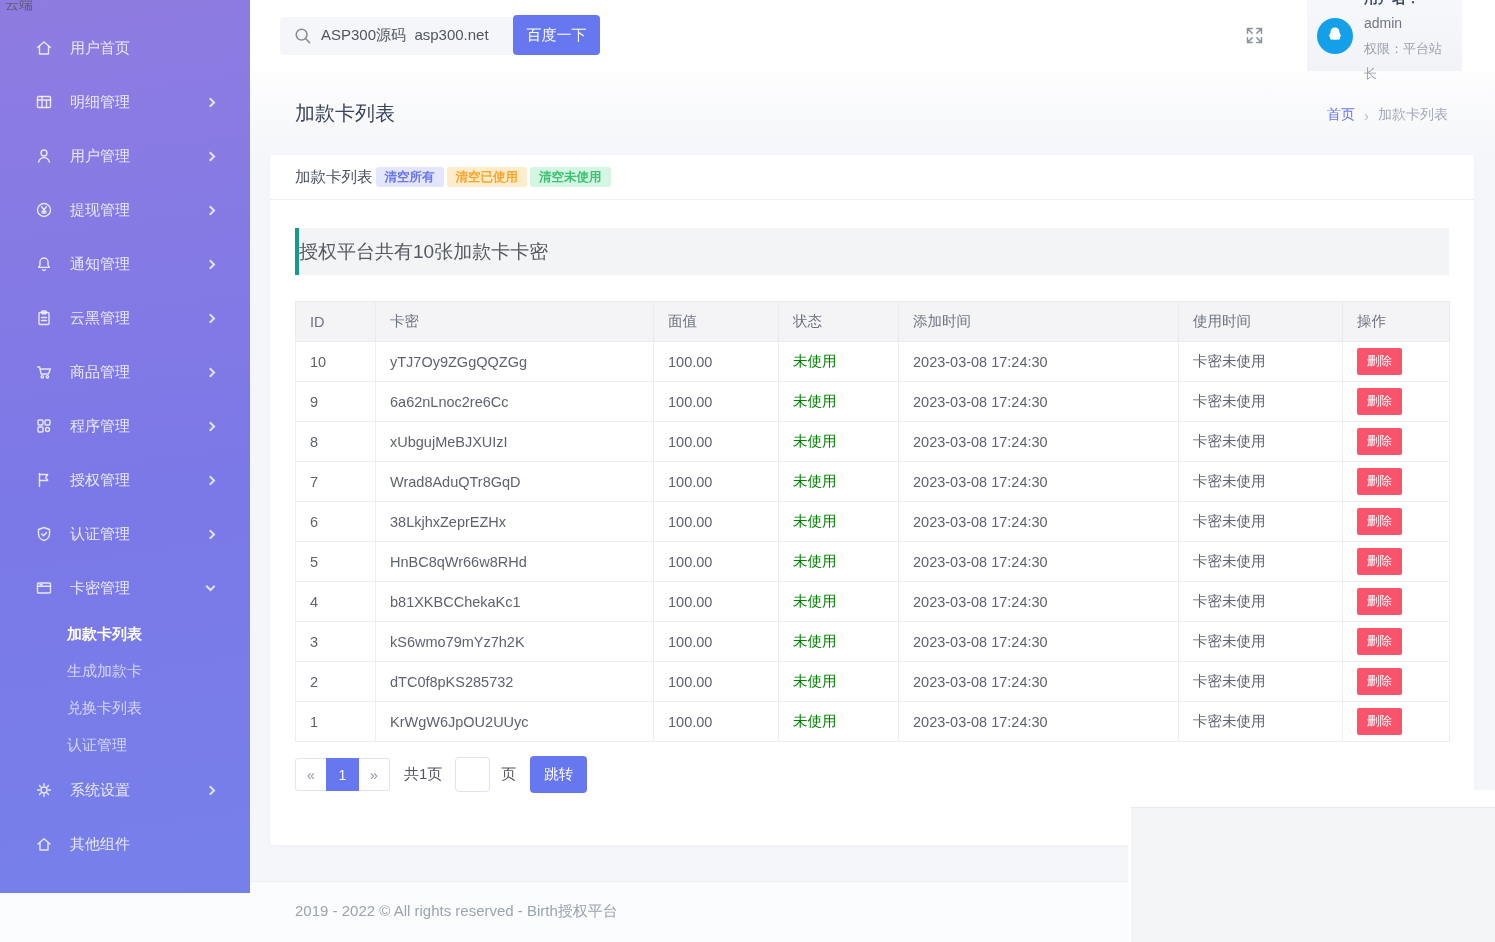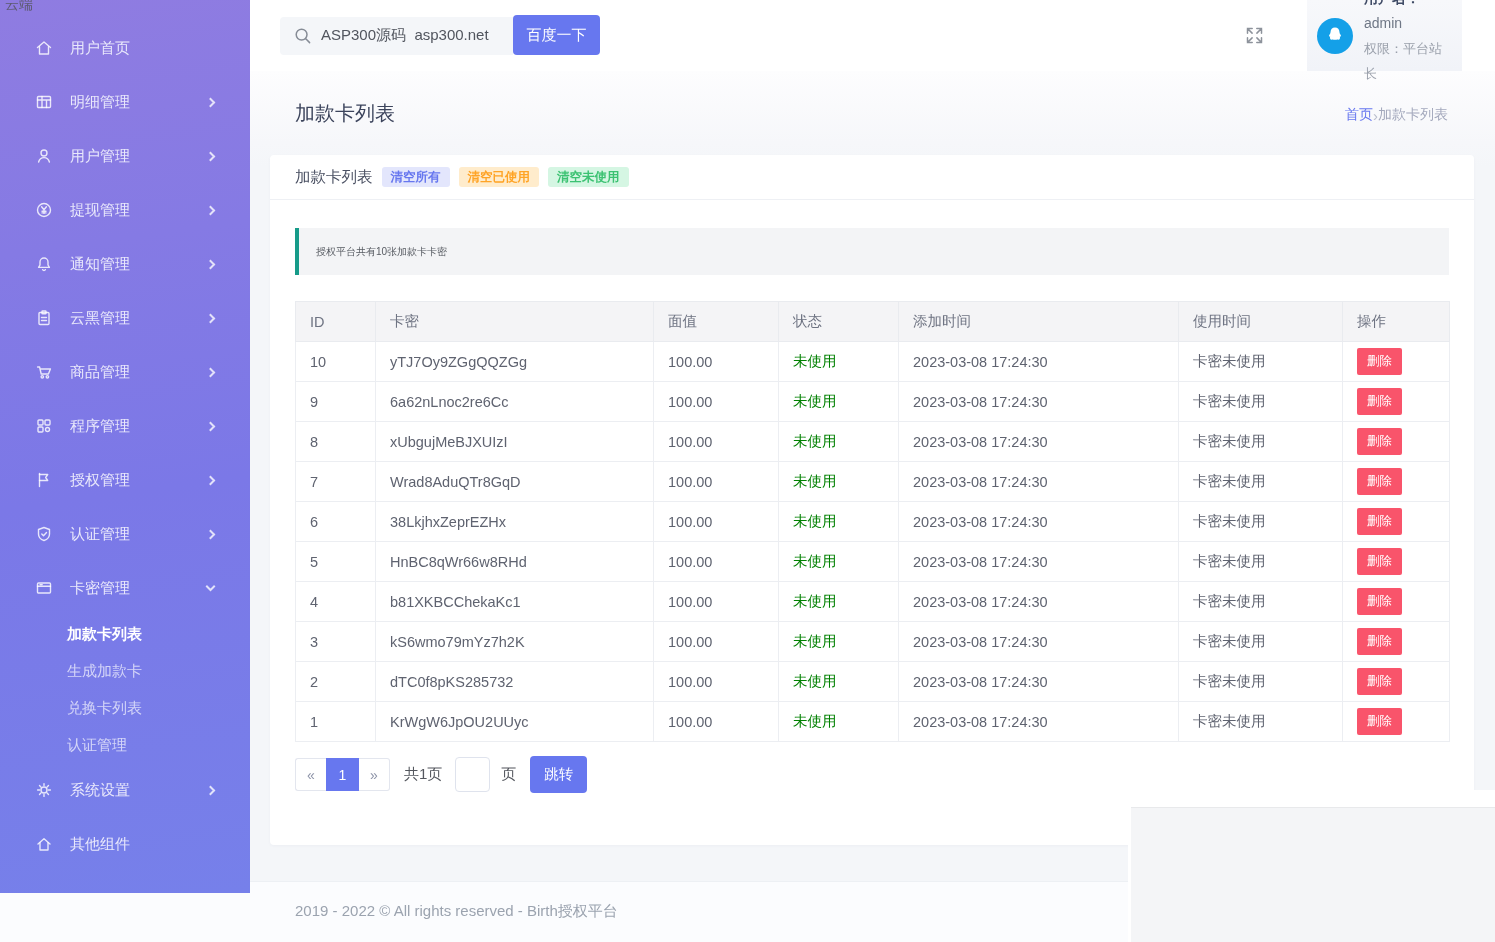--- a/index.html
+++ b/index.html
@@ -36,36 +36,36 @@
   .avatar{width:36px;height:36px;border-radius:50%;background:#14a0e8;display:flex;align-items:center;justify-content:center;flex:none}
   .user-text{line-height:25px}
   .user-name{font-size:14px;color:#3f4b66;font-weight:bold}
   .user-name .uname{font-weight:normal;color:#6f7786}
   .user-role{font-size:13px;color:#9aa0ab}
 
   
   .page-head{position:absolute;left:250px;top:71px;right:0;height:96px;
              background:linear-gradient(#fdfdfe 0%,#f6f7fa 75%,#f4f6f9 100%)}
   .page-title{position:absolute;left:45px;top:29px;font-size:20px;color:#3c445c;font-weight:500}
-  .breadcrumb{position:absolute;right:47px;top:35px;font-size:14px;color:#a3a8bc;display:flex;align-items:center;gap:0}
+  .breadcrumb{position:absolute;right:47px;top:35px;font-size:14px;color:#a3a8bc;display:flex;align-items:center;gap:9px}
   .breadcrumb a{color:#6777ef;text-decoration:none;cursor:pointer}
   .crumb-sep{color:#b9bdcc;font-size:15px}
 
   
   .card{position:absolute;left:270px;top:155px;width:1204px;height:690px;background:#fff;border-radius:4px;
         box-shadow:0 1px 3px rgba(40,50,90,.04)}
   .card-header{height:45px;display:flex;align-items:center;padding:0 25px;border-bottom:1px solid #eef0f4}
   .card-title{font-size:15.5px;color:#4b5163}
-  .badge{margin-left:9px;padding:3px 9px;border-radius:3px;font-size:12.5px;font-weight:bold;cursor:pointer}
+  .badge{margin-left:3px;padding:3px 9px;border-radius:3px;font-size:12.5px;font-weight:bold;cursor:pointer}
   .badge-purple{background:#e3e6fc;color:#6777ef}
   .badge-orange{background:#ffeccc;color:#ffa426}
   .badge-green{background:#d5f6e3;color:#3cc272}
   .card-body{padding:0 25px}
   .alert{margin-top:28px;height:47px;line-height:47px;background:#f3f4f6;border-left:4px solid #169b89;
-         padding-left:17px;font-size:10px;color:#565a61}
+         font-size:19px;color:#565a61}
 
   
   table{border-collapse:collapse;width:1154px;margin-top:26px;font-size:14.5px;table-layout:fixed}
   th{background:#f4f4f6;border:1px solid #e9ebef;height:40px;text-align:left;padding-left:14px;color:#6e7382;font-weight:normal}
   td{border:1px solid #eceef2;height:40px;padding-left:14px;color:#5f6370}
   td.status{color:#008000}
   .del-btn{background:#f9546b;color:#fff;border:none;border-radius:2px;font-size:12.5px;padding:5px 10px;cursor:pointer;font-family:inherit}
 
   
   .pagination{margin-top:14px;display:flex;align-items:center}

